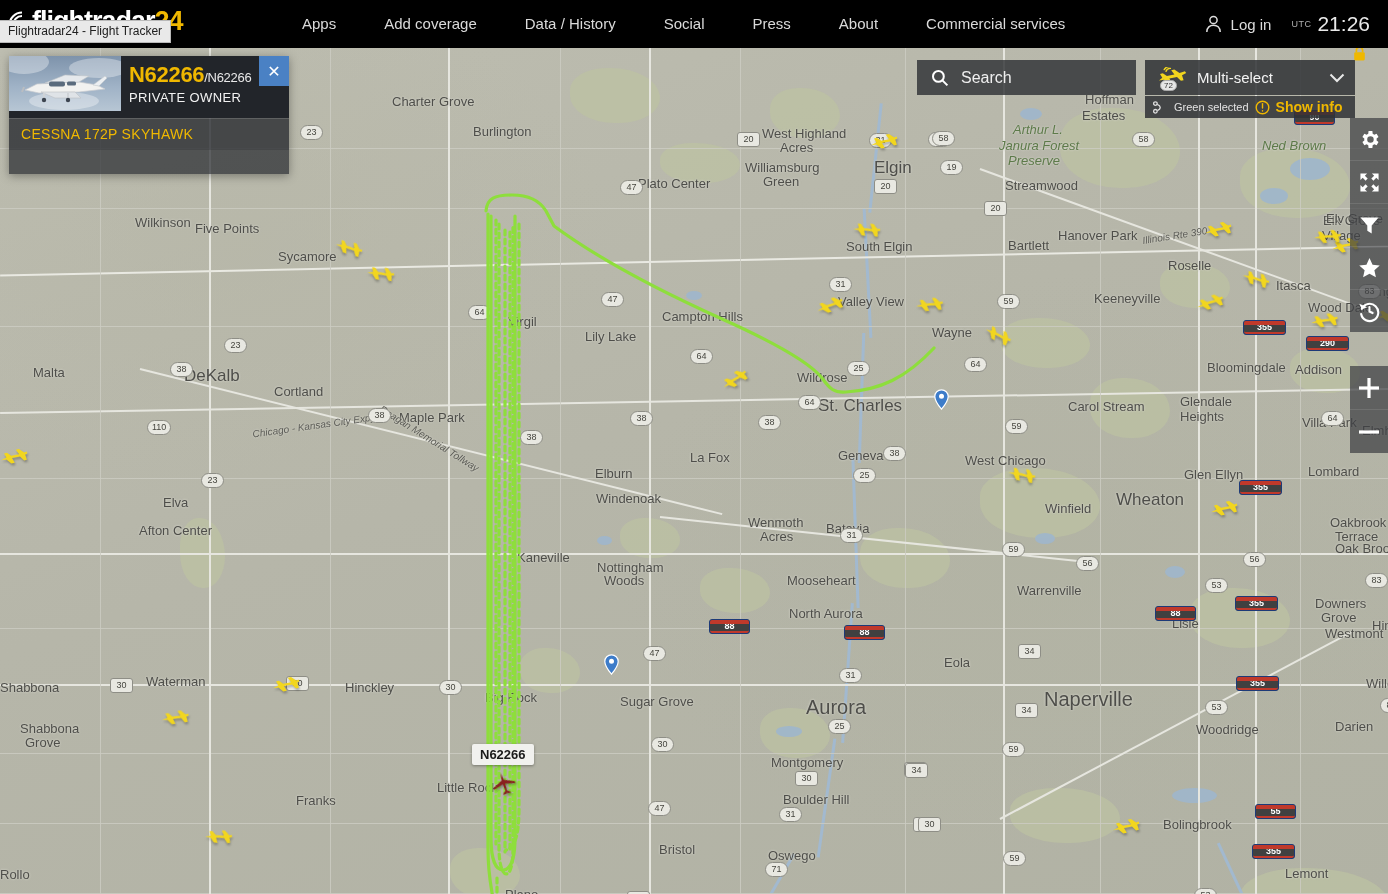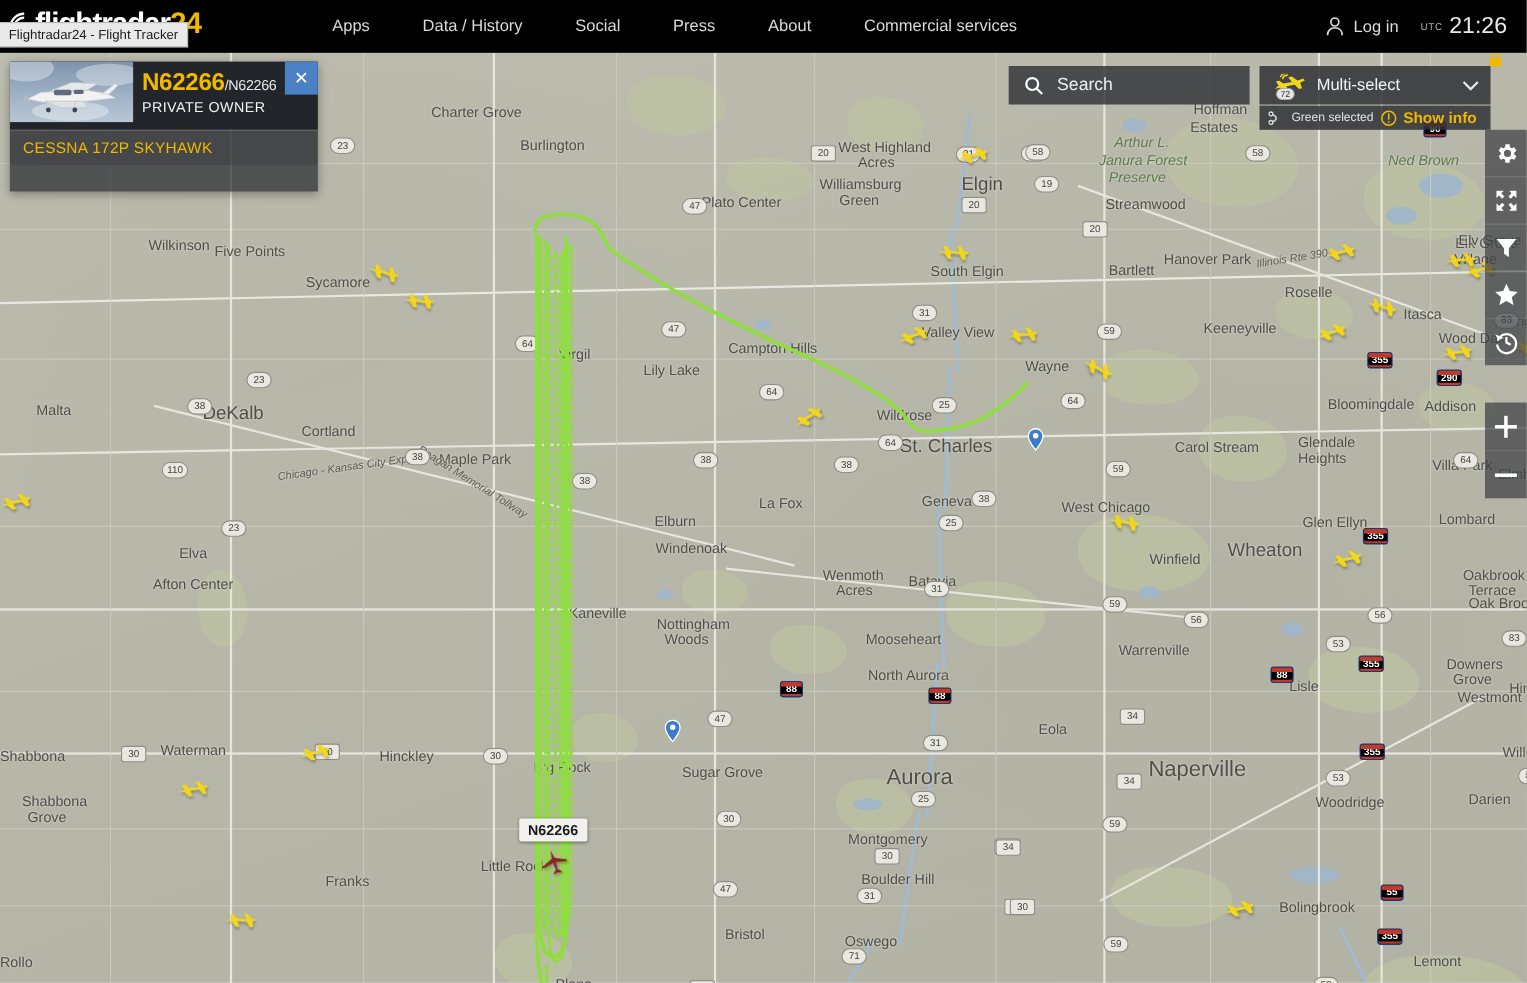--- a/index.html
+++ b/index.html
@@ -44,23 +44,23 @@
 
   
   .shield{
     position:absolute;font-size:9px;color:#46463f;
     background:#e8e8e1;border:1px solid #8e8e86;border-radius:9px;
     padding:0 4px;line-height:13px;height:13px;min-width:13px;text-align:center;
     font-family:"Liberation Sans", sans-serif;
   }
   .shield.us{border-radius:3px;}
   .shield.i{
-    background:#000000;color:#fff;border:1px solid #1d3a78;border-radius:3px;
+    background:#404040;color:#fff;border:1px solid #1d3a78;border-radius:3px;
     box-shadow:0 -3px 0 -1px #c0392b inset;
-    padding:0 3px;font-weight:bold;
+    padding:0 13px;font-weight:bold;
   }
   .shield.i::before{
     content:"";position:absolute;left:0;right:0;top:0;height:4px;background:#c0392b;border-radius:2px 2px 0 0;
   }
 
   
   .plane{position:absolute;color:#f2d61e;line-height:0;filter:drop-shadow(1px 2px 1px rgba(0,0,0,.28));}
   .plane svg{display:block;}
 
   
@@ -614,20 +614,21 @@
         <path d="M5 15 A9 9 0 0 1 14 6"></path>
         <path d="M1.5 15 A12.5 12.5 0 0 1 14 2.5"></path>
       </g>
     </svg>
     <div class="lt"><span style="color:#fff">flightradar</span><span>24</span></div>
     <div class="tag">LIVE AIR TRAFFIC</div>
   </div>
 
   <nav class="menu" id="menu">
       <a href="#">Apps</a>
+      <a href="#">Add coverage</a>
       <a href="#">Data / History</a>
       <a href="#">Social</a>
       <a href="#">Press</a>
       <a href="#">About</a>
       <a href="#">Commercial services</a>
     </nav>
 
   <div id="acct">
     <div id="login">
       <svg width="17" height="18" viewBox="0 0 17 18" fill="none" stroke="#dcdcdc" stroke-width="1.5">

